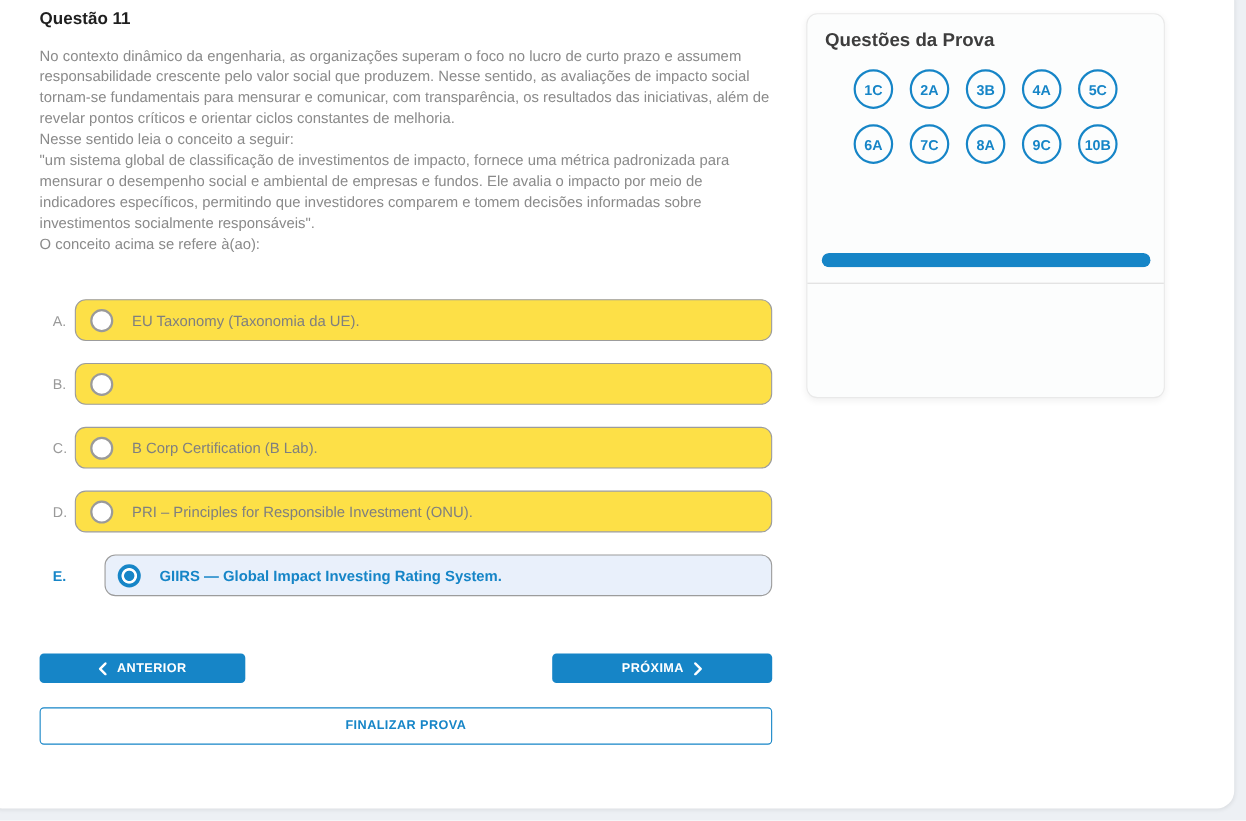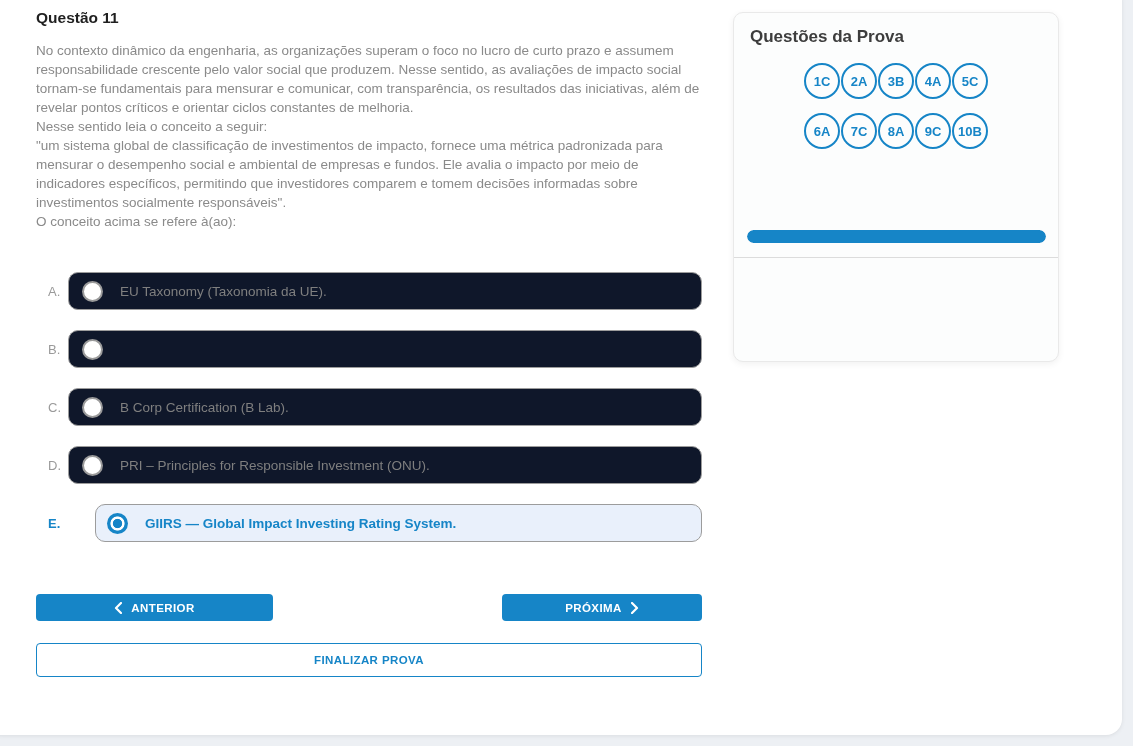--- a/index.html
+++ b/index.html
@@ -32,62 +32,62 @@
   .qbody p{margin:0;}
   .options{position:absolute;left:50px;top:288px;width:666px;}
   .opt-row{display:flex;align-items:center;height:38px;margin-bottom:20px;}
   .opt-letter{
     flex:none;width:32px;box-sizing:border-box;padding-left:12px;
     font-size:13px;color:#9a9a9a;
   }
   .opt-box{
     flex:1;height:38px;box-sizing:border-box;
     border:1px solid var(--border-gray);border-radius:10px;
-    display:flex;align-items:center;background:#0f172a;cursor:pointer;
+    display:flex;align-items:center;background:#fde047;cursor:pointer;
   }
   .radio{
     flex:none;width:17px;height:17px;border:2px solid #9a9a9a;
     border-radius:50%;margin-left:13px;background:#fff;box-sizing:content-box;
   }
   .opt-text{margin-left:17px;font-size:13.5px;color:#7f7f7f;}
   .opt-row.sel .opt-letter{color:var(--accent);font-weight:bold;}
   .opt-row.sel .opt-box{background:var(--sel-bg);margin-left:27px;}
   .opt-row.sel .opt-text{color:var(--accent);font-weight:bold;}
   .opt-row.sel .radio{
     width:21px;height:21px;border:none;margin-left:11px;
     background:radial-gradient(circle,var(--accent) 0 29%,#ffffff 34% 45%,var(--accent) 50% 100%);
   }
   
   .btn{
     position:absolute;border:none;border-radius:4px;cursor:pointer;
     display:flex;align-items:center;justify-content:center;gap:9px;
     font-family:"Liberation Sans", sans-serif;font-weight:bold;
     font-size:11.5px;letter-spacing:0.4px;
   }
-  .btn-prev{left:50px;top:610px;width:237px;height:27px;background:var(--accent);color:#fff;}
+  .btn-prev{left:50px;top:610px;width:187px;height:27px;background:var(--accent);color:#fff;}
   .btn-next{left:516px;top:610px;width:200px;height:27px;background:var(--accent);color:#fff;}
   .btn-finish{
     left:50px;top:659px;width:666px;height:34px;background:#fff;
     border:1px solid var(--accent);color:var(--accent);
   }
   
   .panel{
     position:absolute;left:747px;top:28px;width:326px;height:350px;
     background:#fcfdfd;border:1px solid #e9e9e9;border-radius:10px;
     box-shadow:0 2px 7px rgba(0,0,0,0.06);box-sizing:border-box;
   }
   .panel-title{
     position:absolute;left:16px;top:14px;
     font-size:17px;font-weight:600;color:#3d3d3d;
   }
   .badge-rows{
     position:absolute;left:0;right:0;top:50px;
     display:flex;flex-direction:column;align-items:center;gap:14px;
   }
-  .badge-row{display:flex;gap:1px;justify-content:center;align-items:center;}
+  .badge-row{display:flex;gap:15px;justify-content:center;align-items:center;}
   .badge{
     width:36px;height:36px;border-radius:50%;box-sizing:border-box;
     border:2.5px solid var(--accent);background:transparent;color:var(--accent);
     font-family:"Liberation Sans", sans-serif;font-weight:bold;font-size:13px;
     display:flex;align-items:center;justify-content:center;cursor:pointer;padding:0;
   }
   .badge.active{background:var(--accent);color:#fff;width:40px;height:40px;border:none;}
   .progress{
     position:absolute;left:13px;top:217px;width:299px;height:13px;
     border-radius:7px;background:#e8edf2;overflow:hidden;

